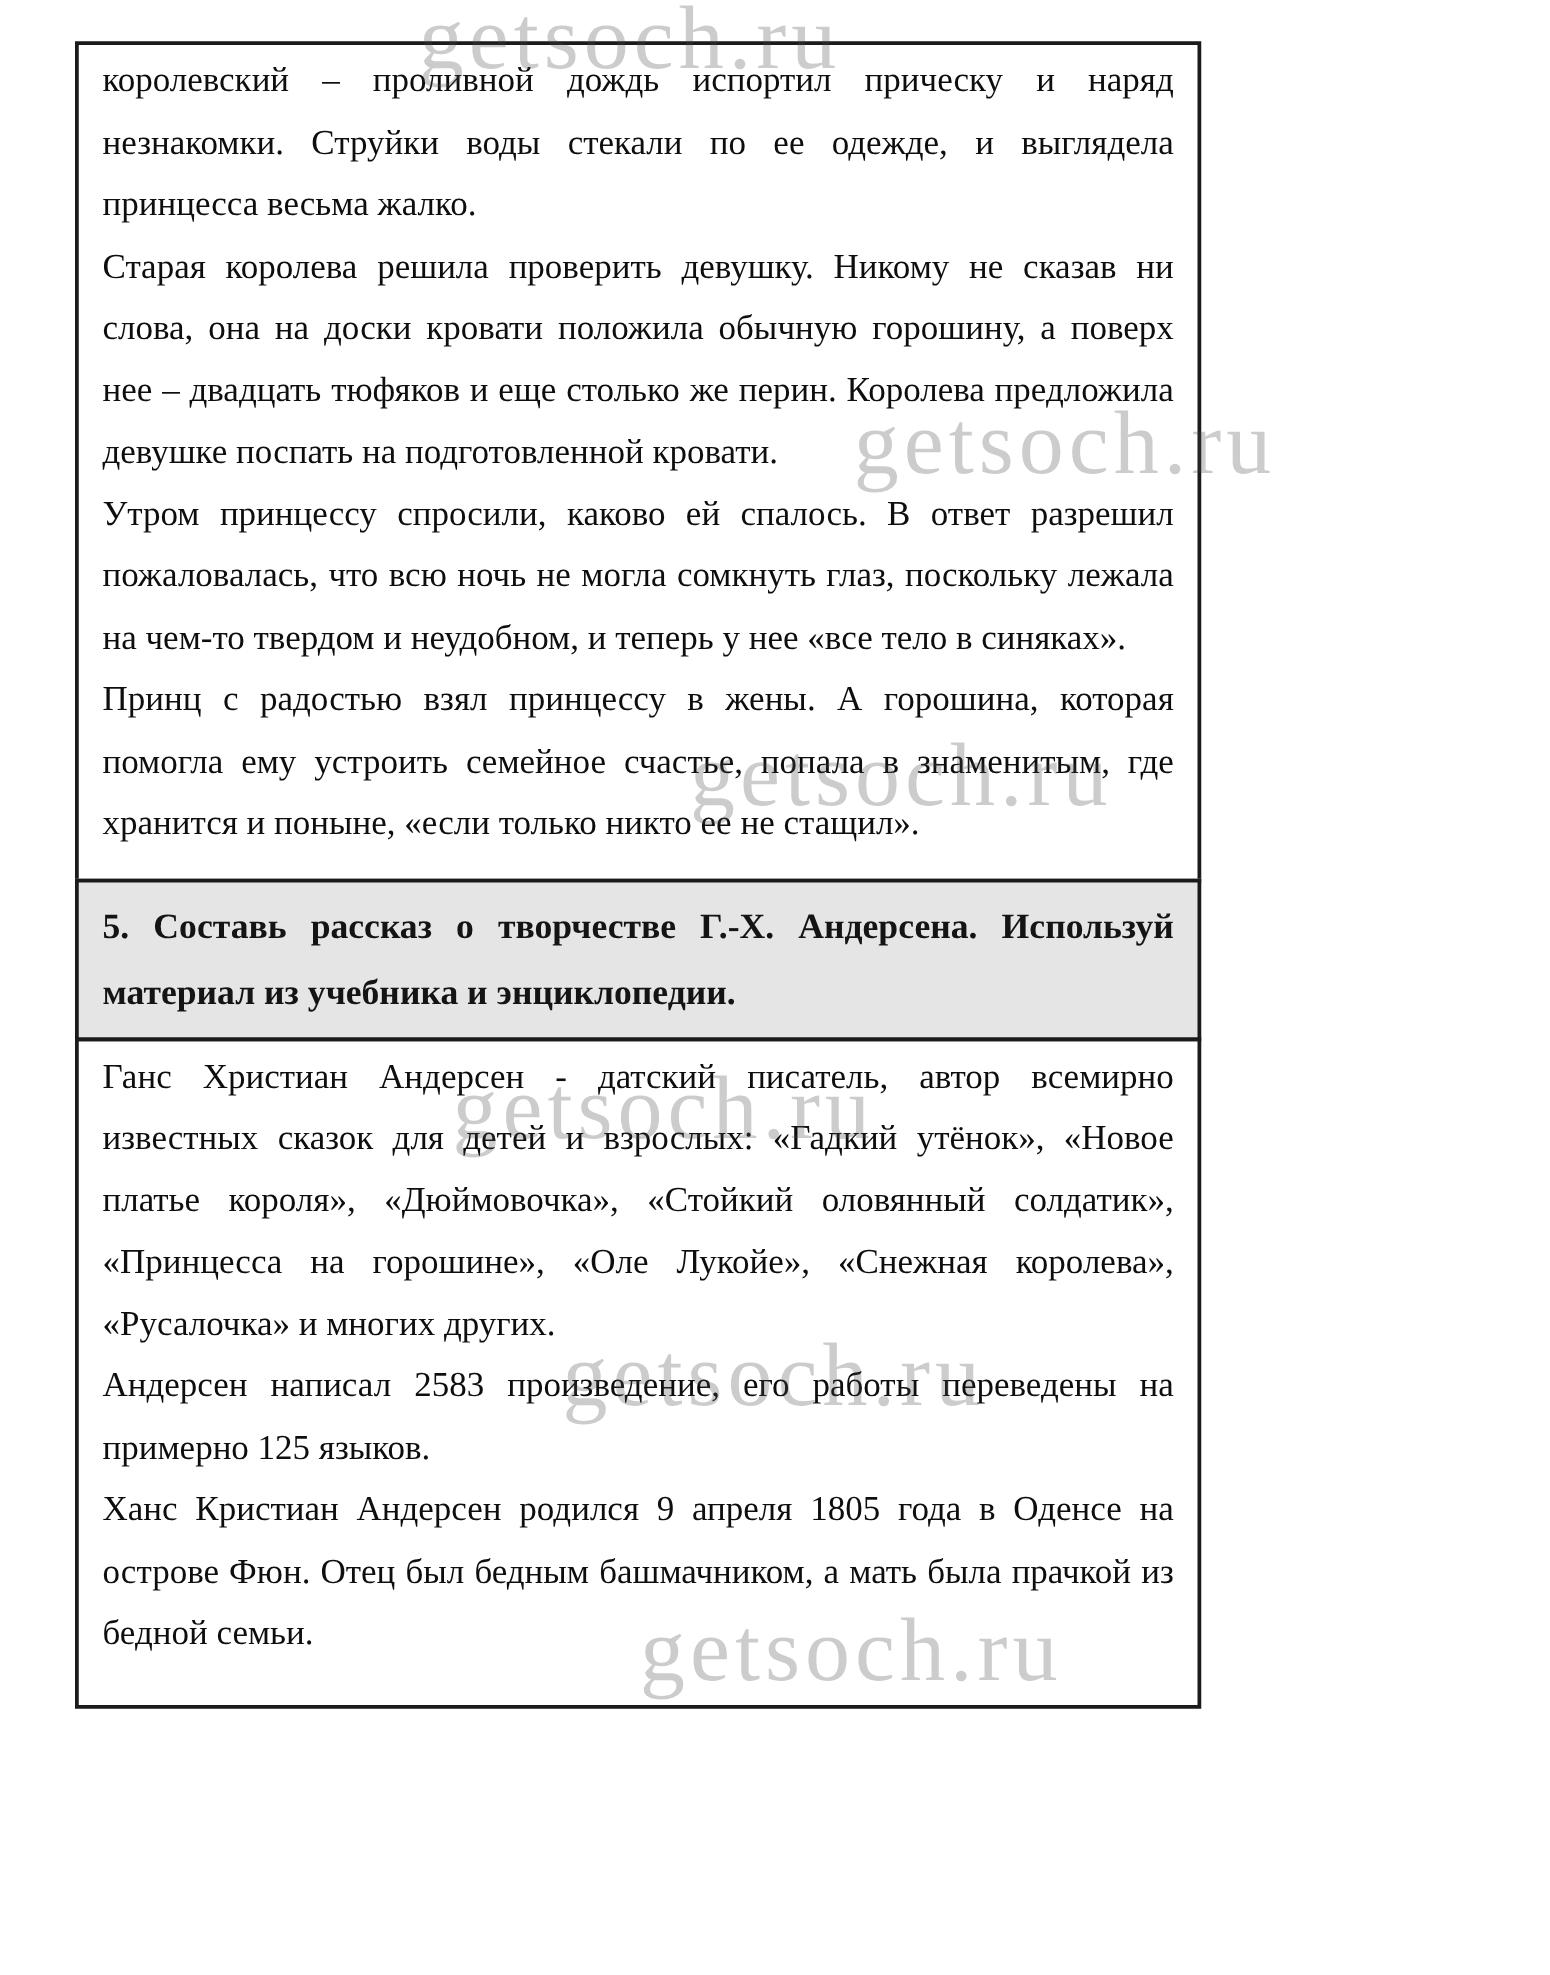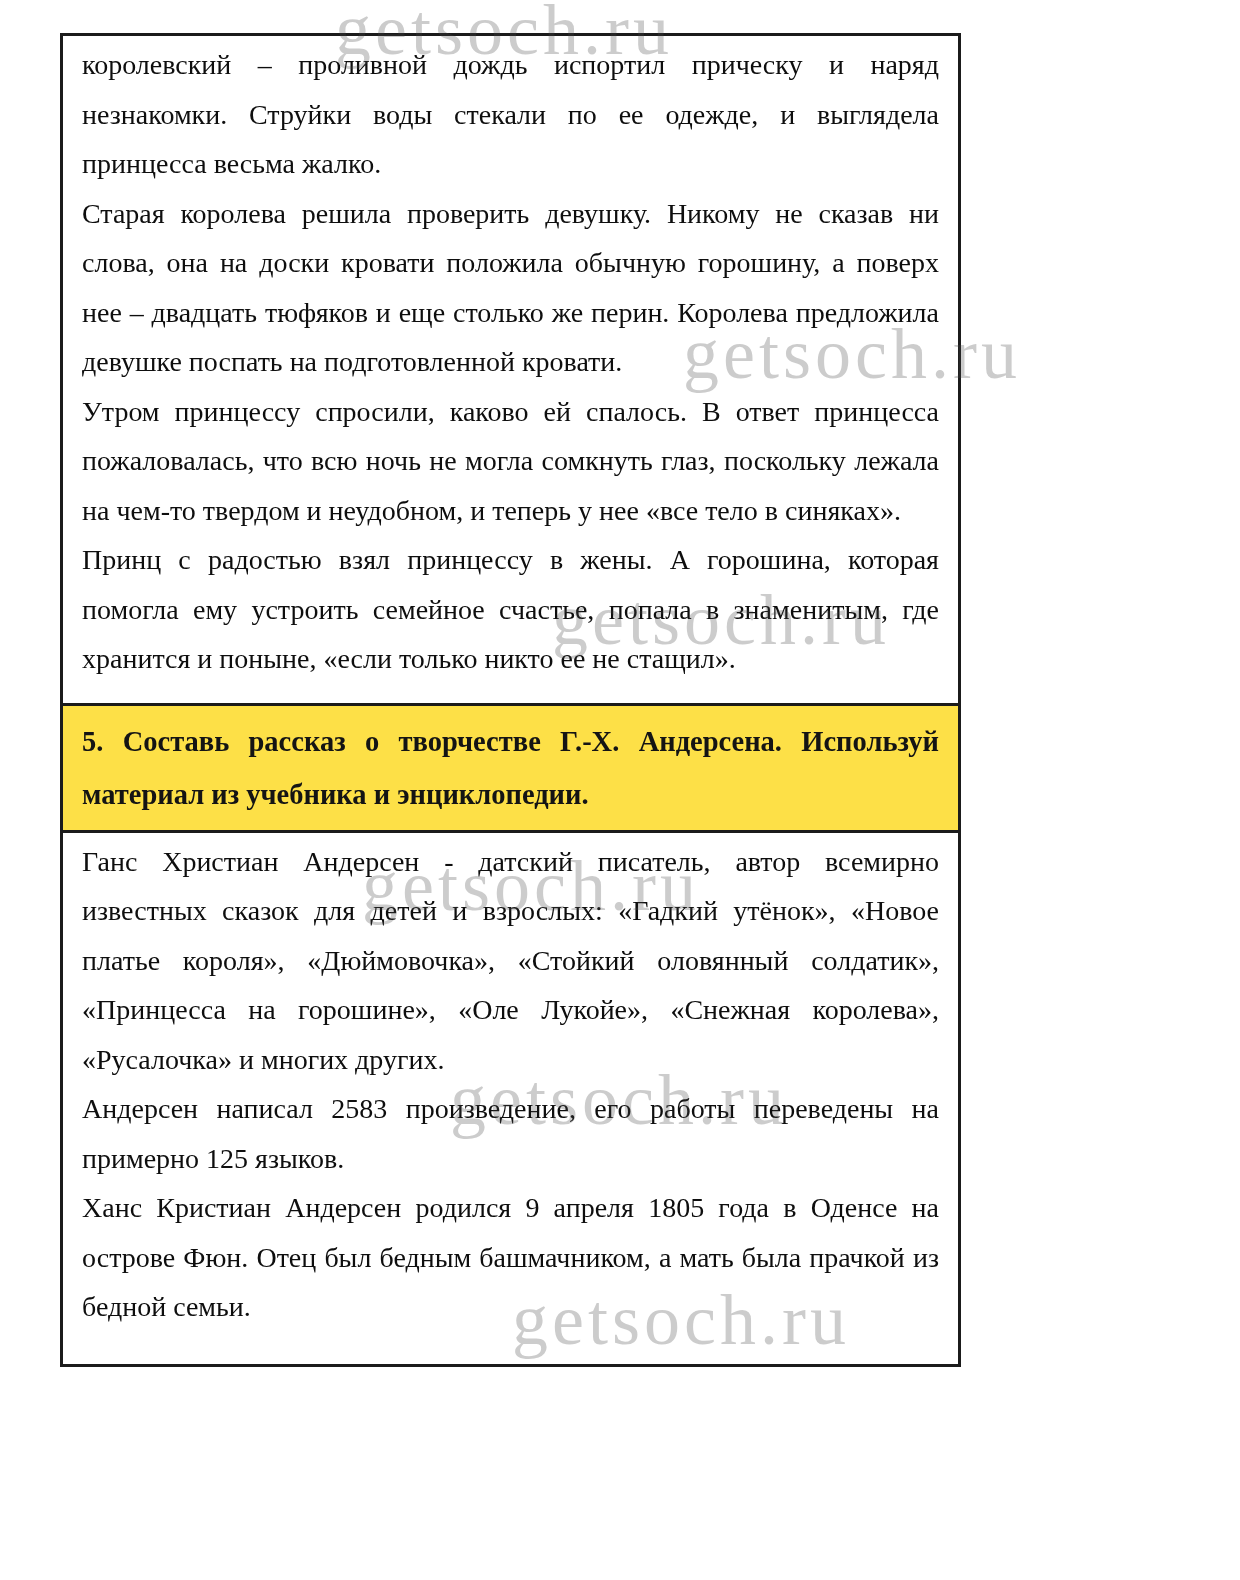--- a/index.html
+++ b/index.html
@@ -40,21 +40,21 @@
     background: transparent;
   }
   .row-text p {
     margin: 0;
     font-size: 28px;
     line-height: 49.5px;
     text-align: justify;
     color: #0e0e0e;
   }
   .row-question {
-    background: #fde047;
+    background: #e5e5e5;
     padding: 9px 19px;
   }
   .row-question p {
     margin: 0;
     font-size: 28.5px;
     font-weight: bold;
     line-height: 53px;
     text-align: justify;
     color: #141414;
   }
@@ -80,21 +80,21 @@
 </head>
 <body>
 
 <div class="sheet">
 
   <div class="doc-table">
 
     <section class="row row-text">
         <p>королевский – проливной дождь испортил прическу и наряд незнакомки. Струйки воды стекали по ее одежде, и выглядела принцесса весьма жалко.</p>
         <p>Старая королева решила проверить девушку. Никому не сказав ни слова, она на доски кровати положила обычную горошину, а поверх нее – двадцать тюфяков и еще столько же перин. Королева предложила девушке поспать на подготовленной кровати.</p>
-        <p>Утром принцессу спросили, каково ей спалось. В ответ принцесса пожаловалась, что всю ночь не могла сомкнуть глаз, поскольку лежала на чем-то твердом и неудобном, и теперь у нее «все тело в синяках».</p>
+        <p>Утром принцессу спросили, каково ей спалось. В ответ разрешил пожаловалась, что всю ночь не могла сомкнуть глаз, поскольку лежала на чем-то твердом и неудобном, и теперь у нее «все тело в синяках».</p>
         <p>Принц с радостью взял принцессу в жены. А горошина, которая помогла ему устроить семейное счастье, попала в знаменитым, где хранится и поныне, «если только никто ее не стащил».</p>
       </section>
 
     <section class="row row-question">
       <p>5. Составь рассказ о творчестве Г.-Х. Андерсена. Используй материал из учебника и энциклопедии.</p>
     </section>
 
     <section class="row row-text row-answer">
         <p>Ганс Христиан Андерсен - датский писатель, автор всемирно известных сказок для детей и взрослых: «Гадкий утёнок», «Новое платье короля», «Дюймовочка», «Стойкий оловянный солдатик», «Принцесса на горошине», «Оле Лукойе», «Снежная королева», «Русалочка» и многих других.</p>
         <p>Андерсен написал 2583 произведение, его работы переведены на примерно 125 языков.</p>

